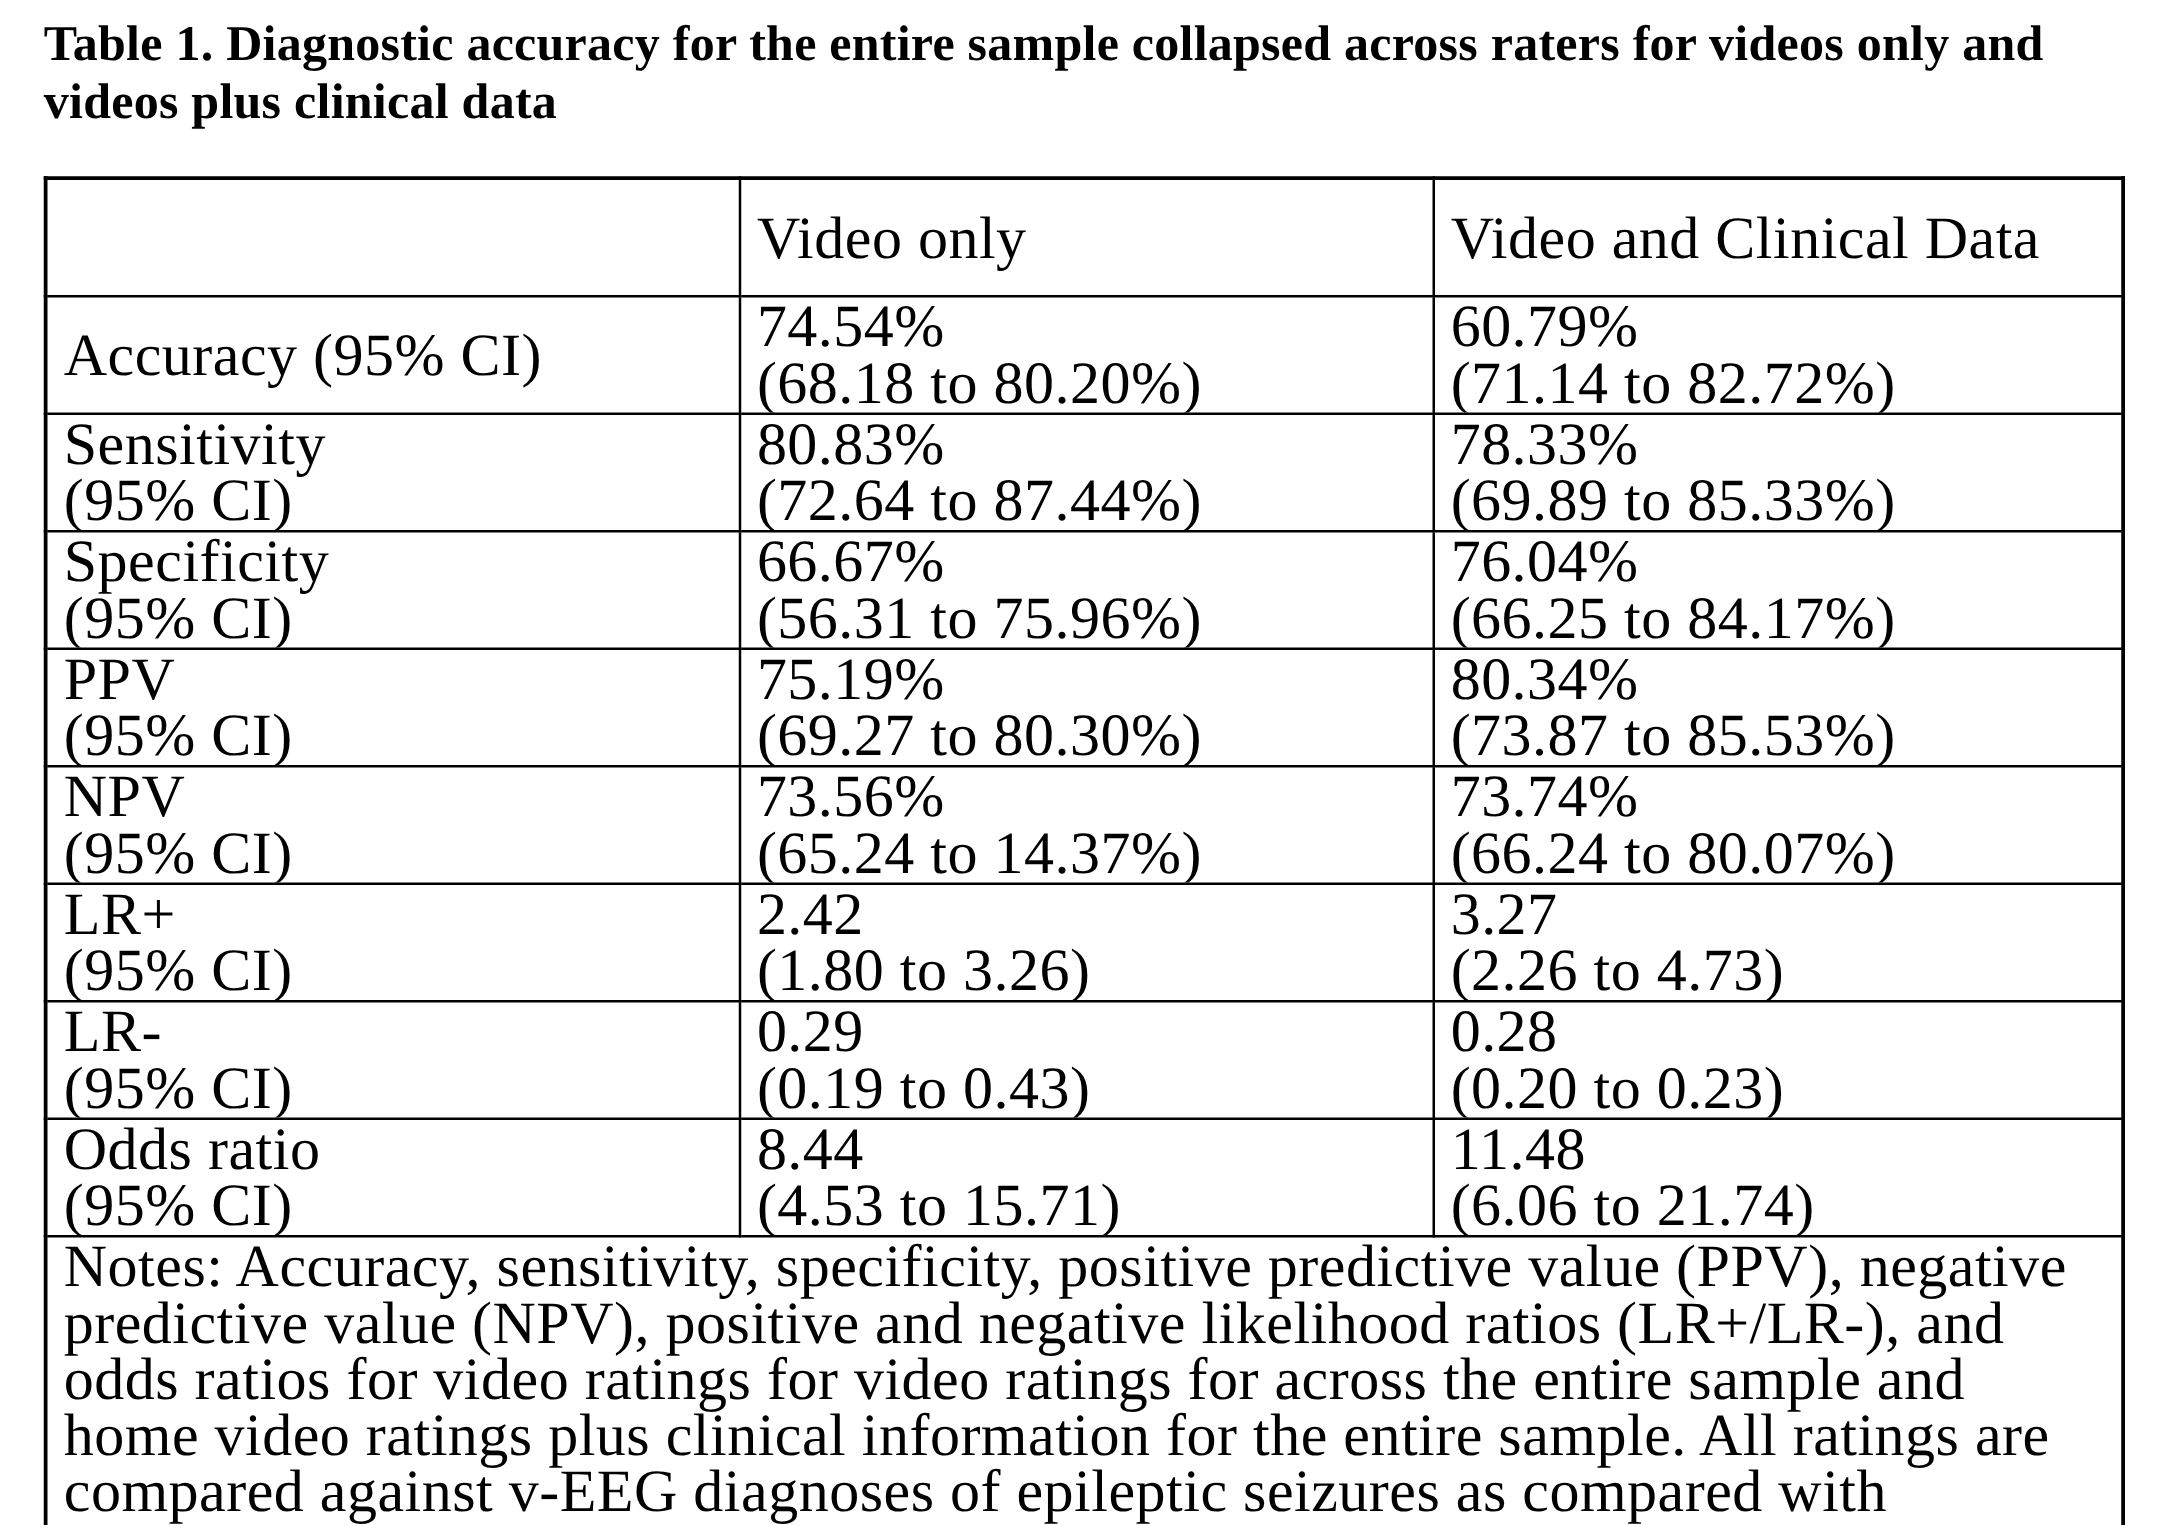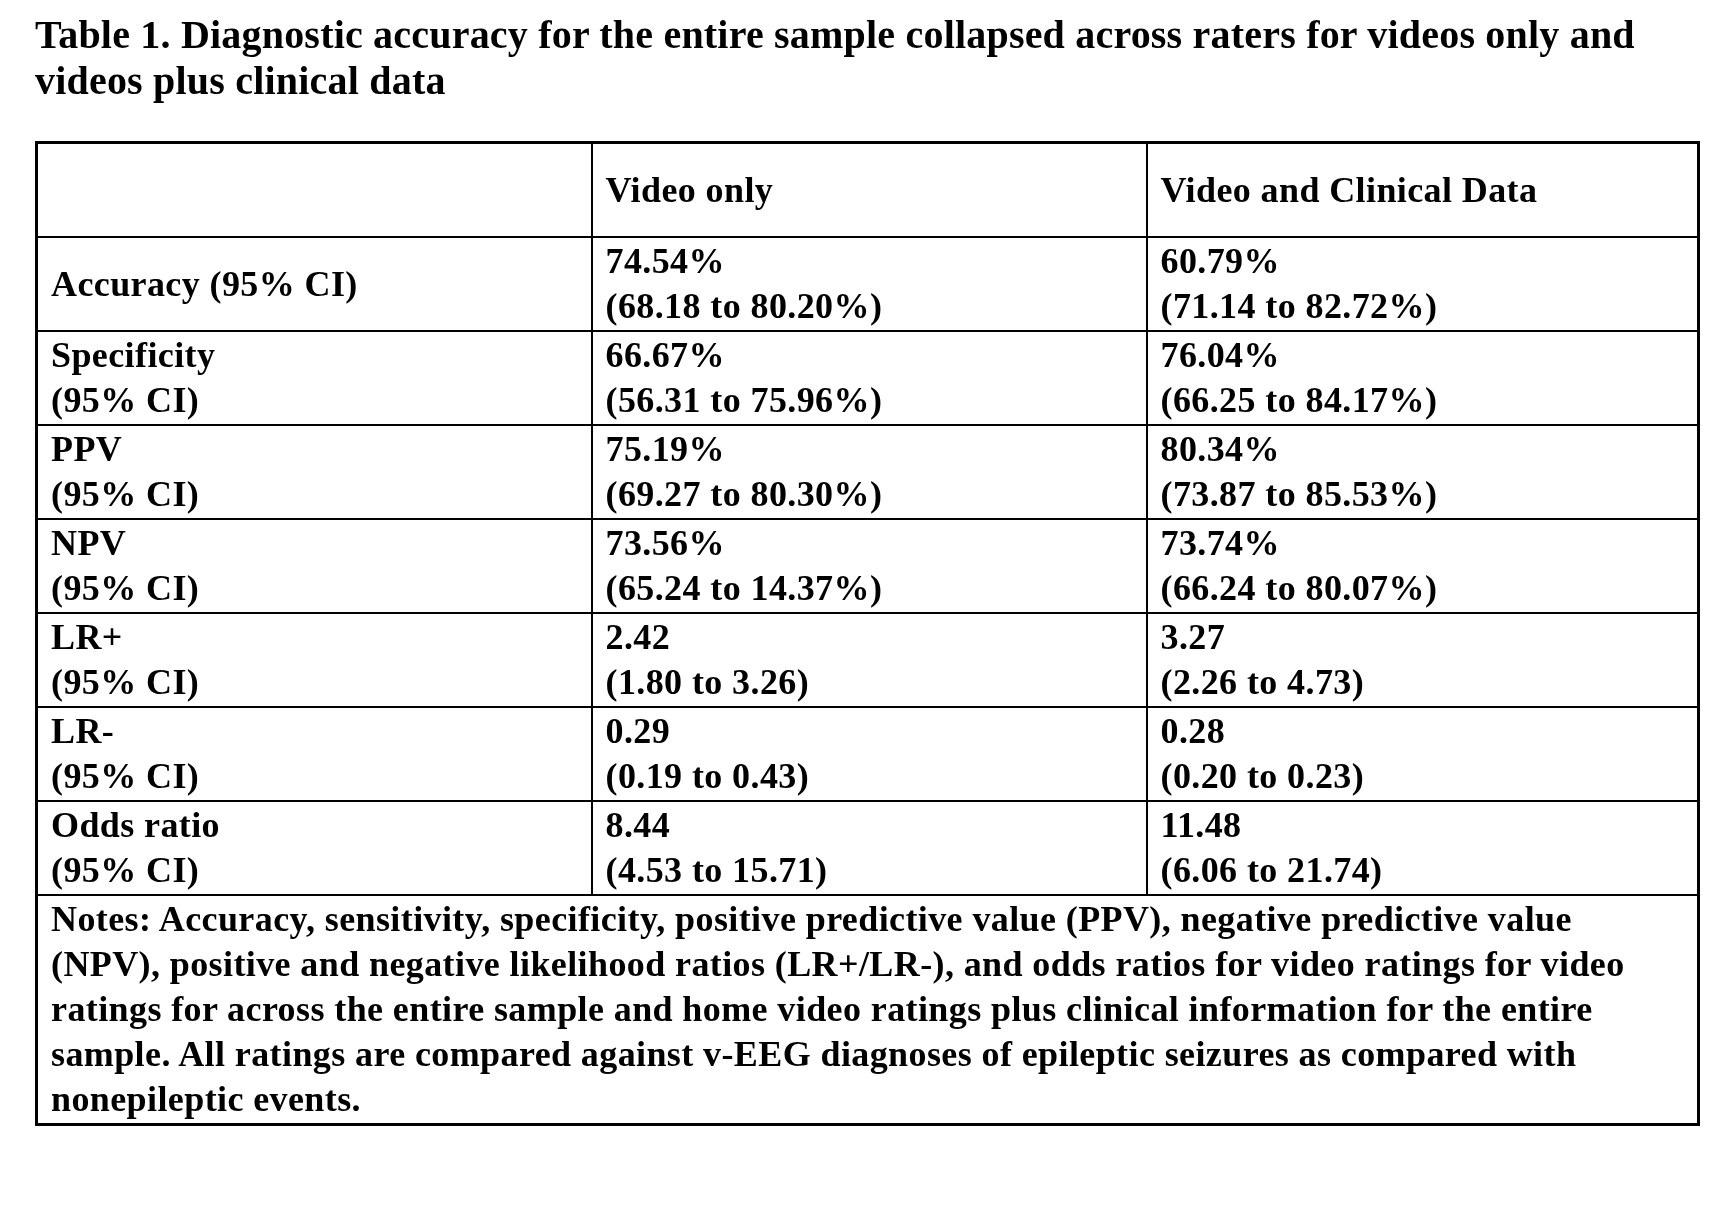--- a/index.html
+++ b/index.html
@@ -29,31 +29,31 @@
     table-layout: fixed;
     margin: 37px 0 0 35px;
     width: 1662px;
     border: 3px solid #000000;
   }
   table.acc col.c1 { width: 555px; }
   table.acc col.c2 { width: 555px; }
   table.acc col.c3 { width: 552px; }
   table.acc th, table.acc td {
     border: 2px solid #000000;
-    font-size: 36px;
-    font-weight: bold;
+    font-size: 48px;
+    font-weight: normal;
     line-height: 45px;
     letter-spacing: 0.4px;
     text-align: left;
     padding: 1px 24px 1px 13px;
     overflow: hidden;
   }
   table.acc tr.hdr th { height: 90px; vertical-align: middle; }
   table.acc tr.datarow td { height: 89px; }
-  td.label-cell { vertical-align: middle; border-radius: 26px; }
+  td.label-cell { vertical-align: middle; }
   td.value-cell { vertical-align: top; }
   td.notes-cell {
     vertical-align: top;
     line-height: 45px;
     padding: 3px 24px 5px 13px;
   }
 </style>
 </head>
 <body>
 
@@ -83,20 +83,34 @@
       <td class="value-cell">
         <div>74.54%</div>
         <div>(68.18 to 80.20%)</div>
       </td>
       <td class="value-cell">
         <div>60.79%</div>
         <div>(71.14 to 82.72%)</div>
       </td>
     </tr>
 
+    <tr class="datarow">
+      <td class="label-cell">
+        <div>Sensitivity</div>
+        <div>(95% CI)</div>
+      </td>
+      <td class="value-cell">
+        <div>80.83%</div>
+        <div>(72.64 to 87.44%)</div>
+      </td>
+      <td class="value-cell">
+        <div>78.33%</div>
+        <div>(69.89 to 85.33%)</div>
+      </td>
+    </tr>
 
     <tr class="datarow">
       <td class="label-cell">
         <div>Specificity</div>
         <div>(95% CI)</div>
       </td>
       <td class="value-cell">
         <div>66.67%</div>
         <div>(56.31 to 75.96%)</div>
       </td>

